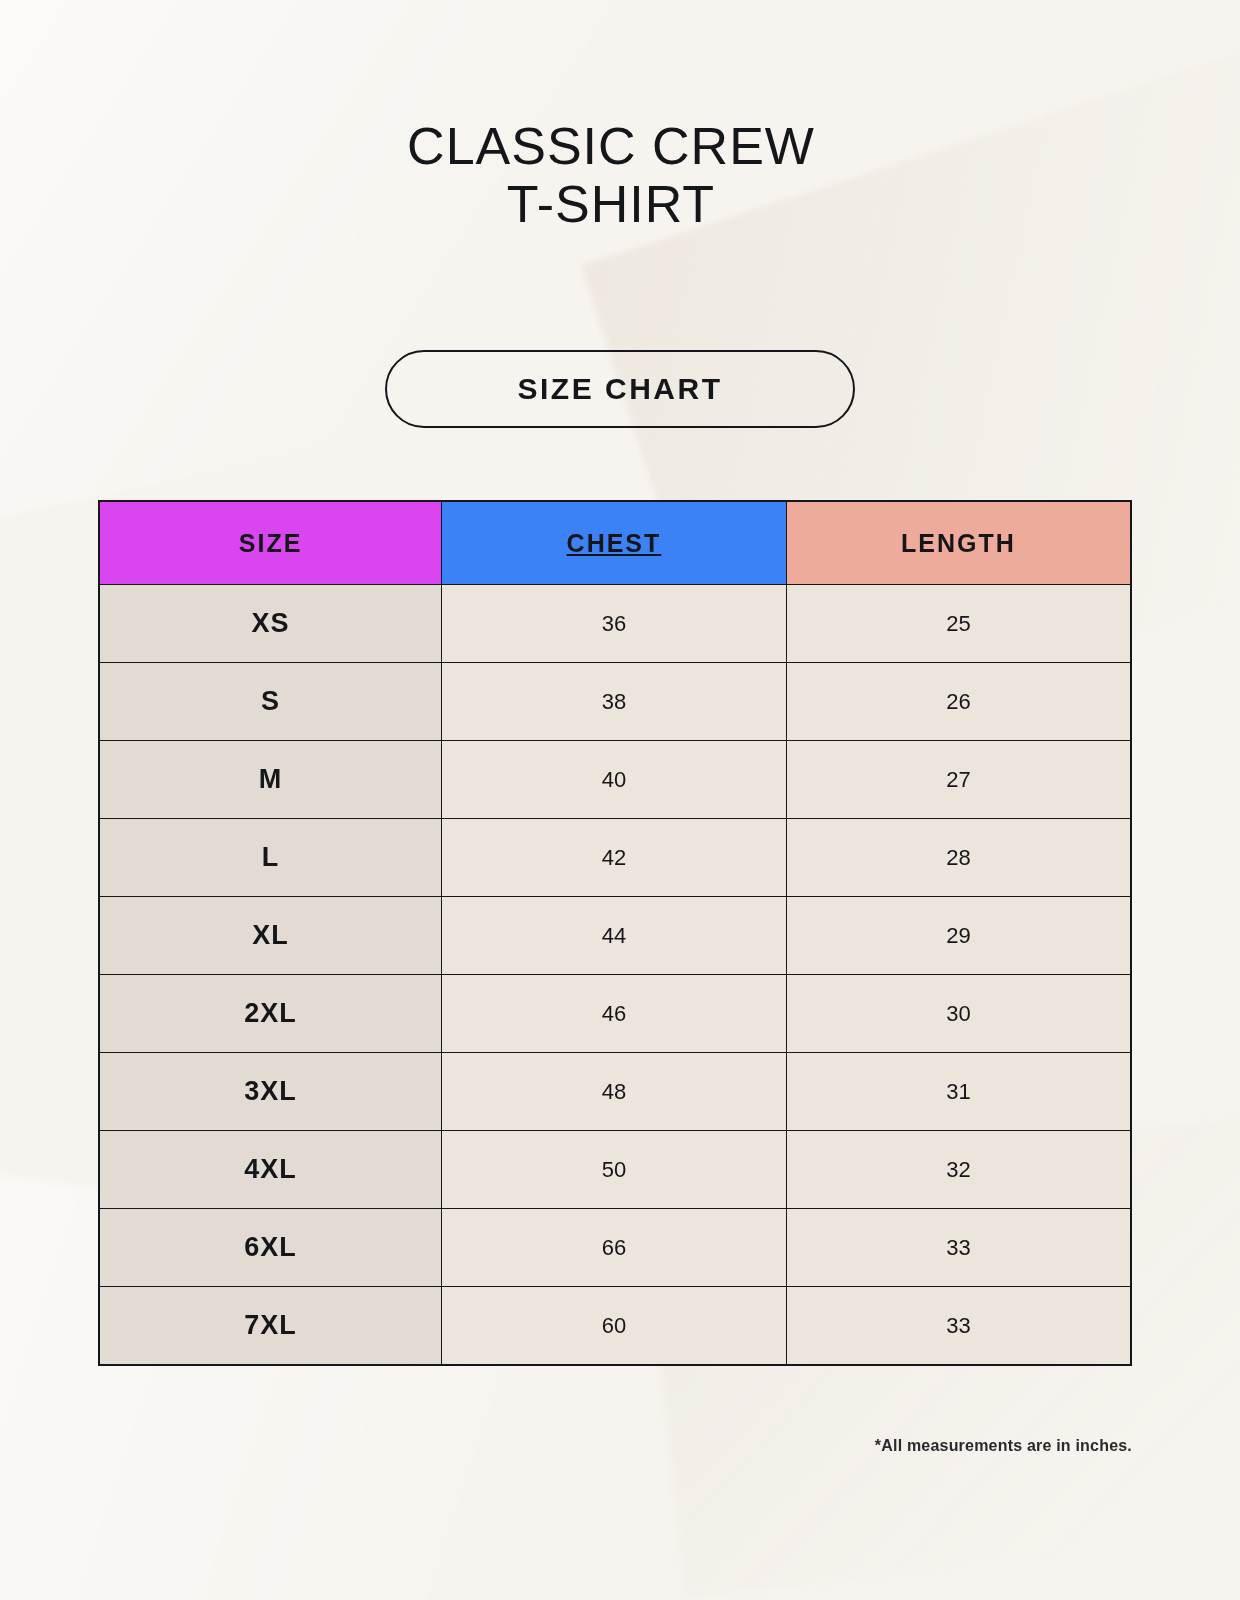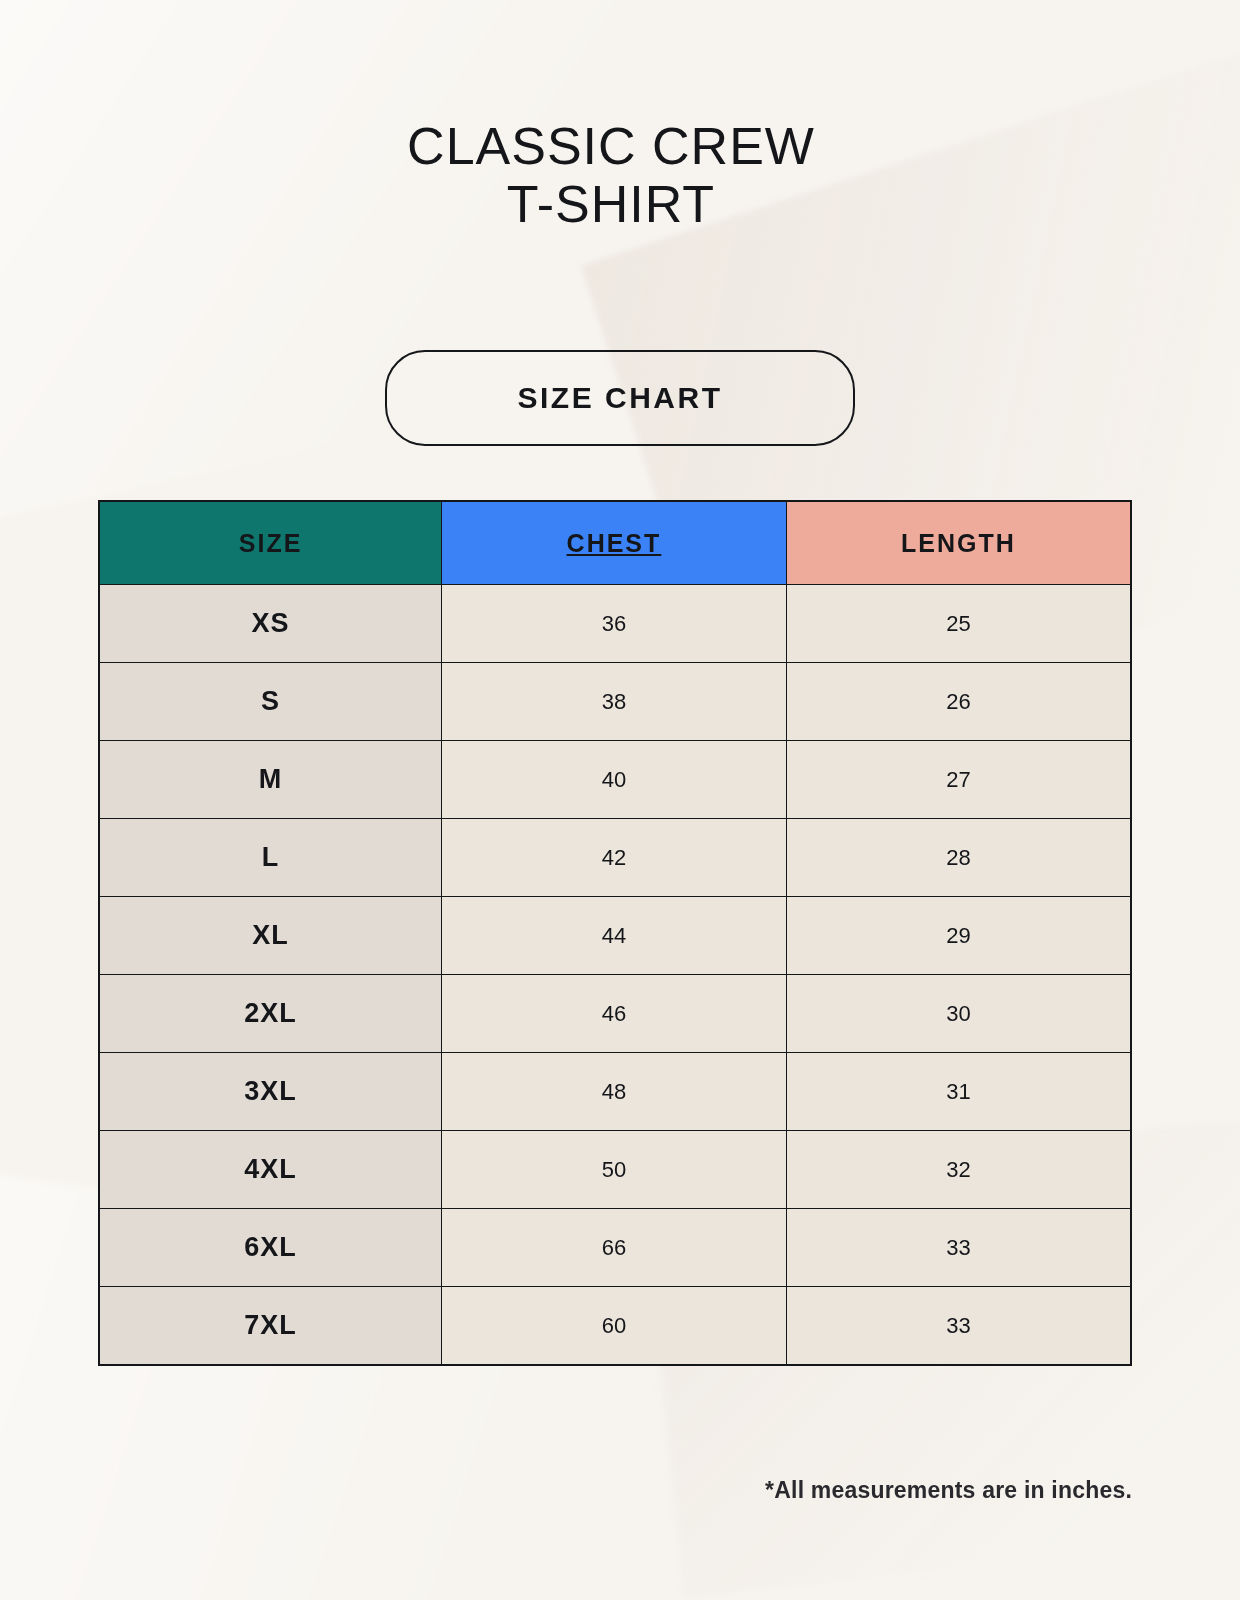--- a/index.html
+++ b/index.html
@@ -84,21 +84,21 @@
   }
   .title .l1 { display: block; }
   .title .l2 { display: block; margin-top: 7px; }
 
   .pill {
     position: absolute;
     top: 350px;
     left: 50%;
     transform: translateX(-50%);
     width: 470px;
-    height: 96px;
+    height: 78px;
     border: 2px solid #15161a;
     border-radius: 40px;
     display: flex;
     align-items: center;
     justify-content: center;
     background: transparent;
     box-sizing: border-box;
   }
   .pill span {
     font-size: 30px;
@@ -131,21 +131,21 @@
     vertical-align: middle;
     padding: 0;
   }
   table.size-table thead th {
     font-size: 25px;
     letter-spacing: 2px;
     font-weight: 700;
     color: #15161a;
     height: 82px;
   }
-  thead th.h-size { background: #0f766e; }
+  thead th.h-size { background: #d946ef; }
   thead th.h-chest { background: #3b82f6; text-decoration: underline; }
   thead th.h-length { background: #eeaa9a; }
 
   tbody td.c-label {
     background: #e2dbd4;
     font-size: 27px;
     font-weight: 700;
     letter-spacing: 1px;
     color: #15161a;
   }
@@ -153,25 +153,24 @@
     background: #ece5dc;
     font-size: 22px;
     font-weight: 400;
     color: #15161a;
   }
 
   .note {
     position: absolute;
     top: 1437px;
     right: 108px;
-    font-size: 23px;
+    font-size: 16px;
     font-weight: 700;
     color: #2a2a2e;
     letter-spacing: 0.2px;
-    margin-top: 40px;
   }
 </style>
 </head>
 <body>
 
 <div class="page">
 
   <div class="bg-wash">
     <div class="w1"></div>
     <div class="w2"></div>

